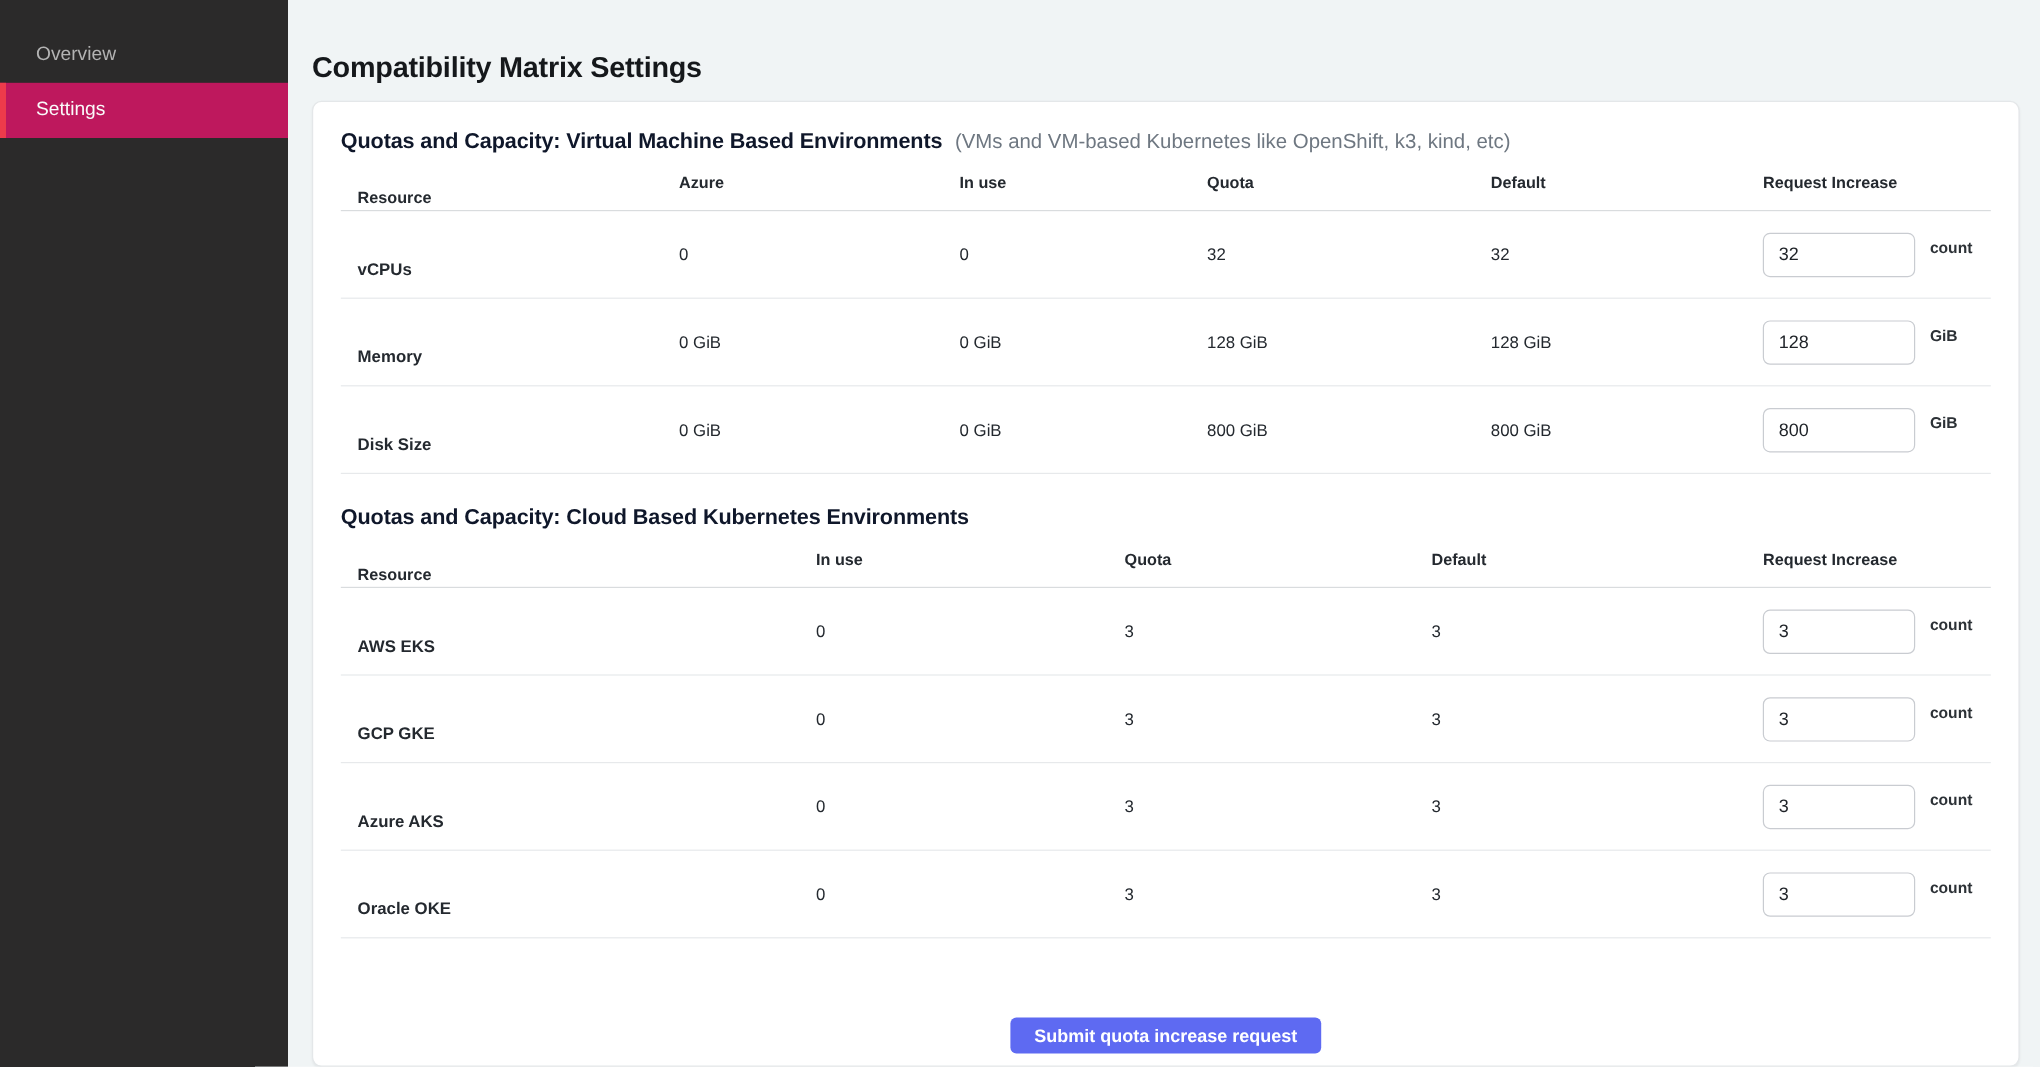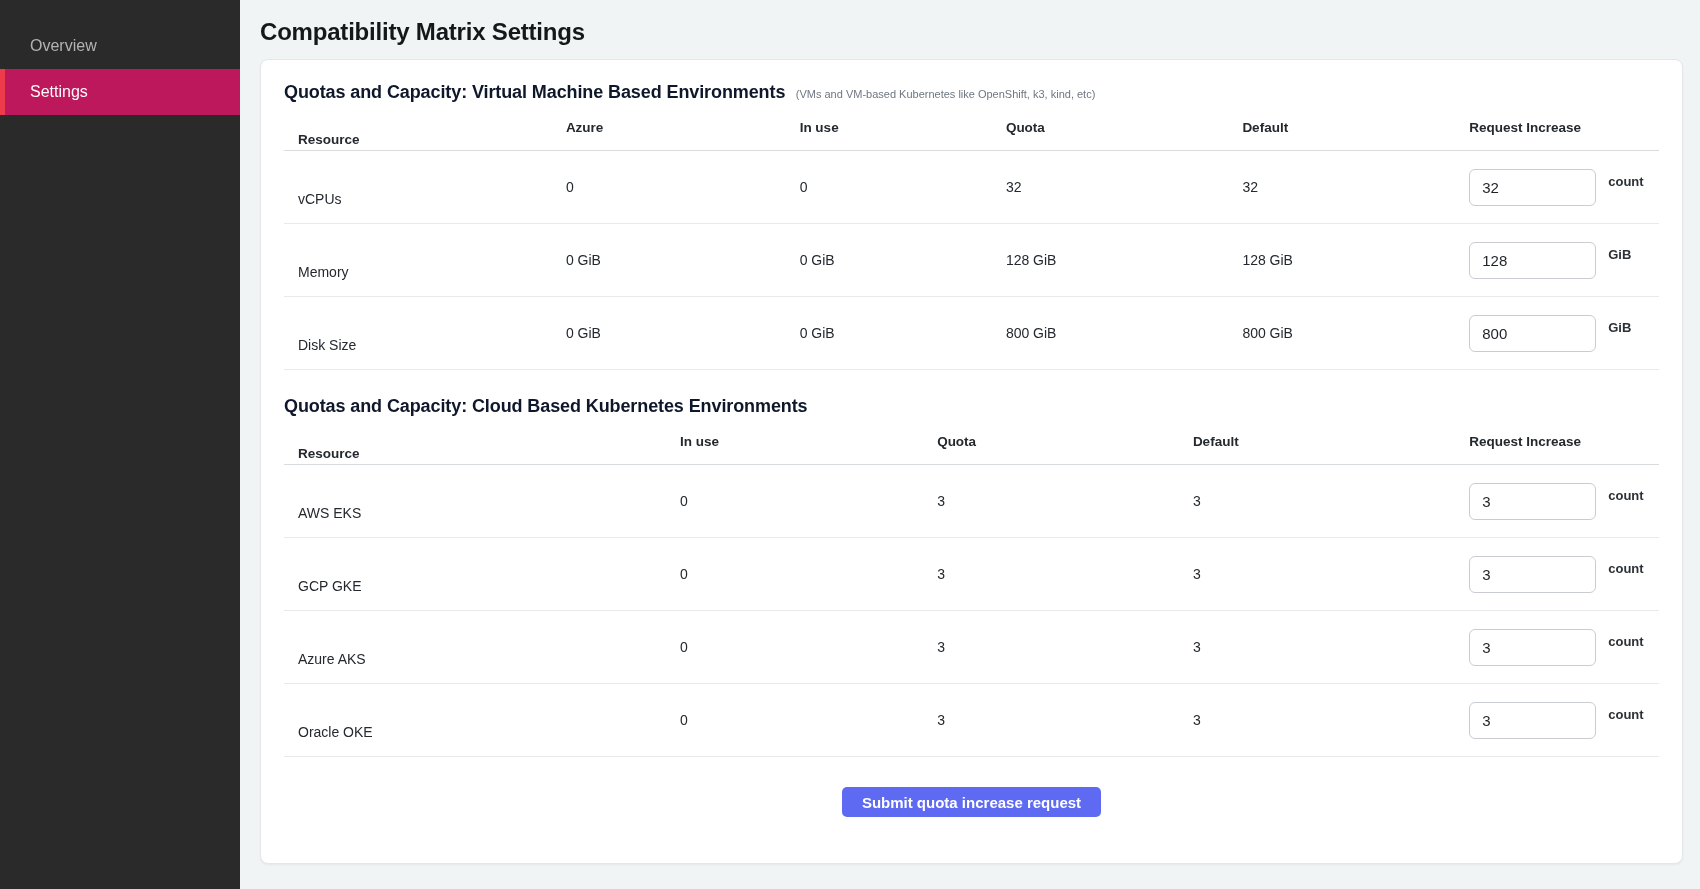--- a/index.html
+++ b/index.html
@@ -3,21 +3,21 @@
 <meta charset="utf-8">
 <style>
   * { box-sizing: border-box; margin: 0; padding: 0; }
   html, body { width: 1700px; height: 889px; }
   body {
     font-family: "Liberation Sans", "DejaVu Sans", sans-serif;
     background: #f0f4f5;
     color: #1f2328;
     overflow: hidden;
   }
-  .app { display: flex; width: 1700px; height: 889px; }
+  .app { display: flex; width: 1700px; height: 889px; align-items: flex-end; }
 
   
   .sidebar {
     width: 240px; min-width: 240px; height: 100%;
     background: #2b2a2a;
     padding-top: 23px;
   }
   .nav-item {
     position: relative;
     height: 46px;
@@ -51,21 +51,21 @@
     padding: 18px 23px 0 23px;
     height: 805px;
   }
   .section-head { margin: 4px 0 2px; }
   .section-head h2 {
     display: inline;
     font-size: 18px; font-weight: bold; color: #0f172a;
     letter-spacing: -0.1px;
   }
   .section-head .subtitle {
-    font-size: 11px; color: #6e7781; margin-left: 6px;
+    font-size: 17px; color: #6e7781; margin-left: 6px;
   }
   .section-head.second { margin-top: 26px; }
 
   
   .table { width: 100%; }
   .thead, .trow { display: grid; align-items: center; }
   .vm-table .thead, .vm-table .trow {
     grid-template-columns: 20.5% 17% 15% 17.2% 16.5% 1fr;
   }
   .cloud-table .thead, .cloud-table .trow {
@@ -75,21 +75,21 @@
     height: 46px;
     border-bottom: 1px solid #d9dcde;
     font-size: 13.5px; font-weight: bold; color: #24292f;
   }
   .trow {
     height: 73px;
     border-bottom: 1px solid #e7e9eb;
     font-size: 14px; color: #24292f;
   }
   .thead > div:first-child, .trow > .cell:first-child { padding-left: 14px; margin-top: 23px; }
-  .cell.resource { font-weight: normal; }
+  .cell.resource { font-weight: bold; }
   .input-cell { display: flex; align-items: center; }
   .input-cell input {
     width: 127px; height: 37px;
     border: 1px solid #c9ccd1; border-radius: 6px;
     font-family: "Liberation Sans", "DejaVu Sans", sans-serif;
     font-size: 15px; color: #1f2328;
     padding: 0 12px;
     outline: none;
     background: #fff;
   }
@@ -106,20 +106,21 @@
   }
   .submit-btn {
     background: #5e6af2;
     color: #ffffff;
     border: none; border-radius: 5px;
     font-family: "Liberation Sans", "DejaVu Sans", sans-serif;
     font-size: 15px; font-weight: bold;
     padding: 7px 20px;
     height: 30px;
     cursor: pointer;
+    margin-top: 36px;
   }
 </style>
 </head>
 <body>
 
 <div class="app">
 
   <aside class="sidebar">
     <nav>
       <div class="nav-item">

